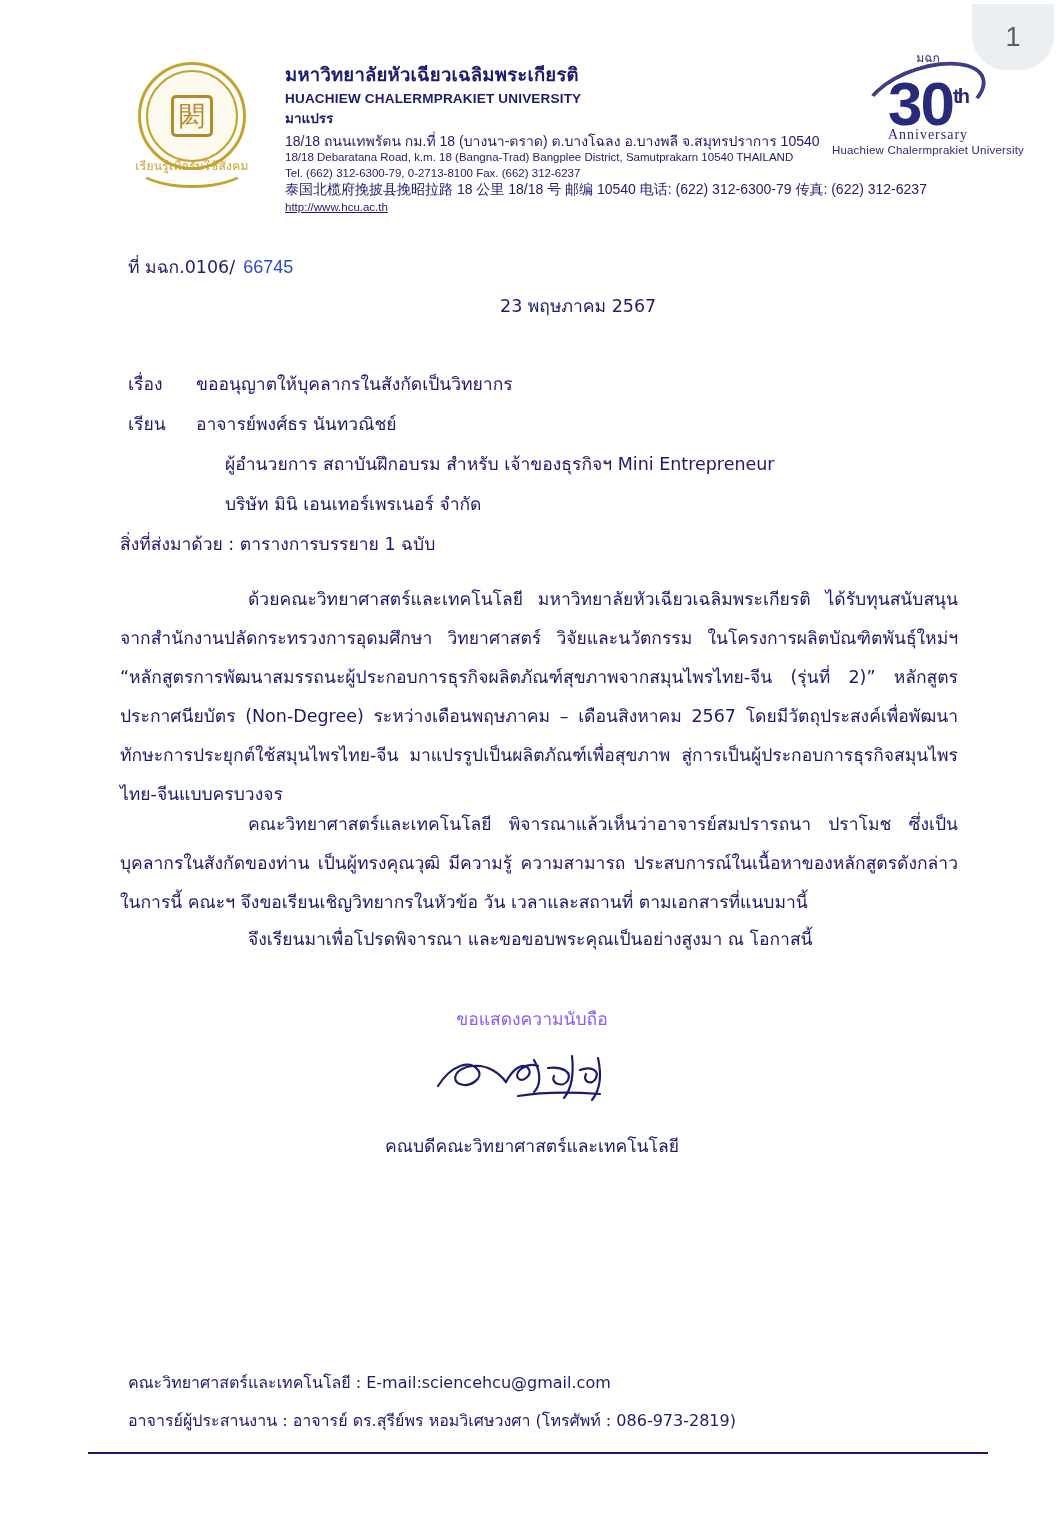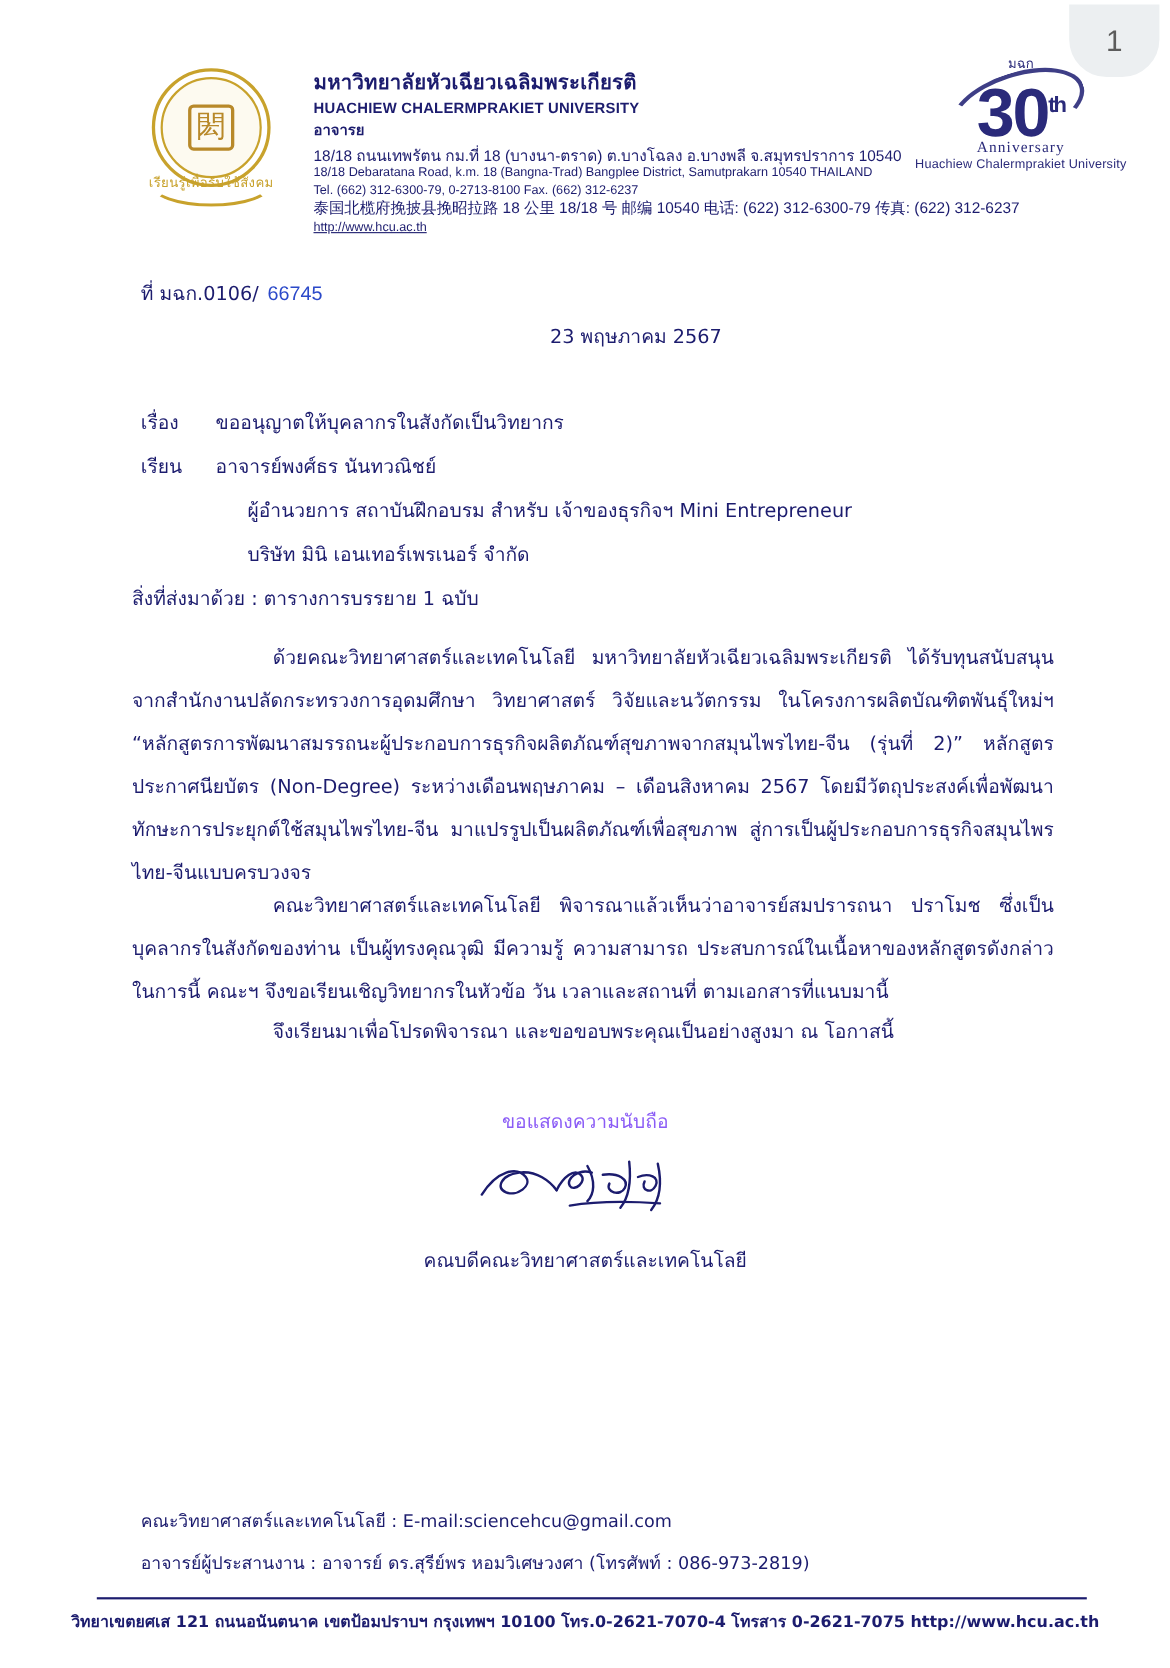--- a/index.html
+++ b/index.html
@@ -348,21 +348,21 @@
       <div class="ring-outer"></div>
       <div class="ring-inner"></div>
       <div class="seal">閎</div>
       <div class="arc"></div>
       <div class="motto">เรียนรู้เพื่อรับใช้สังคม</div>
     </div>
 
     <div class="lh-text">
       <div class="lh-th">มหาวิทยาลัยหัวเฉียวเฉลิมพระเกียรติ</div>
       <div class="lh-en">HUACHIEW CHALERMPRAKIET UNIVERSITY</div>
-      <div class="lh-cn">อาจารย</div>
+      <div class="lh-cn">มาแปรร</div>
       <div class="lh-line">18/18 ถนนเทพรัตน กม.ที่ 18 (บางนา-ตราด) ต.บางโฉลง อ.บางพลี จ.สมุทรปราการ 10540</div>
       <div class="lh-line en">18/18 Debaratana Road, k.m. 18 (Bangna-Trad) Bangplee District, Samutprakarn 10540 THAILAND</div>
       <div class="lh-line en">Tel. (662) 312-6300-79, 0-2713-8100 Fax. (662) 312-6237</div>
       <div class="lh-line">泰国北榄府挽披县挽昭拉路 18 公里 18/18 号  邮编  10540   电话: (622) 312-6300-79   传真: (622) 312-6237</div>
       <a class="lh-url" href="#">http://www.hcu.ac.th</a>
     </div>
 
     <div class="anniv">
       <div class="cn">มฉก</div>
       <div class="swoosh"></div>
@@ -407,15 +407,14 @@
       </g>
     </svg>
   </div>
 
   <div class="sig-title">คณบดีคณะวิทยาศาสตร์และเทคโนโลยี</div>
 
   <div class="contact c1">คณะวิทยาศาสตร์และเทคโนโลยี : E-mail:sciencehcu@gmail.com</div>
   <div class="contact c2">อาจารย์ผู้ประสานงาน : อาจารย์ ดร.สุรีย์พร หอมวิเศษวงศา (โทรศัพท์ : 086-973-2819)</div>
 
   <div class="footer-rule"></div>
-  <div class="footer-text">วิทยาเขตยศเส 121 ถนนอนันตนาค เขตป้อมปราบฯ กรุงเทพฯ 10100 โทร.0-2621-7070-4 โทรสาร 0-2621-7075  http://www.hcu.ac.th</div>
 
 </div>
 
 </body></html>

